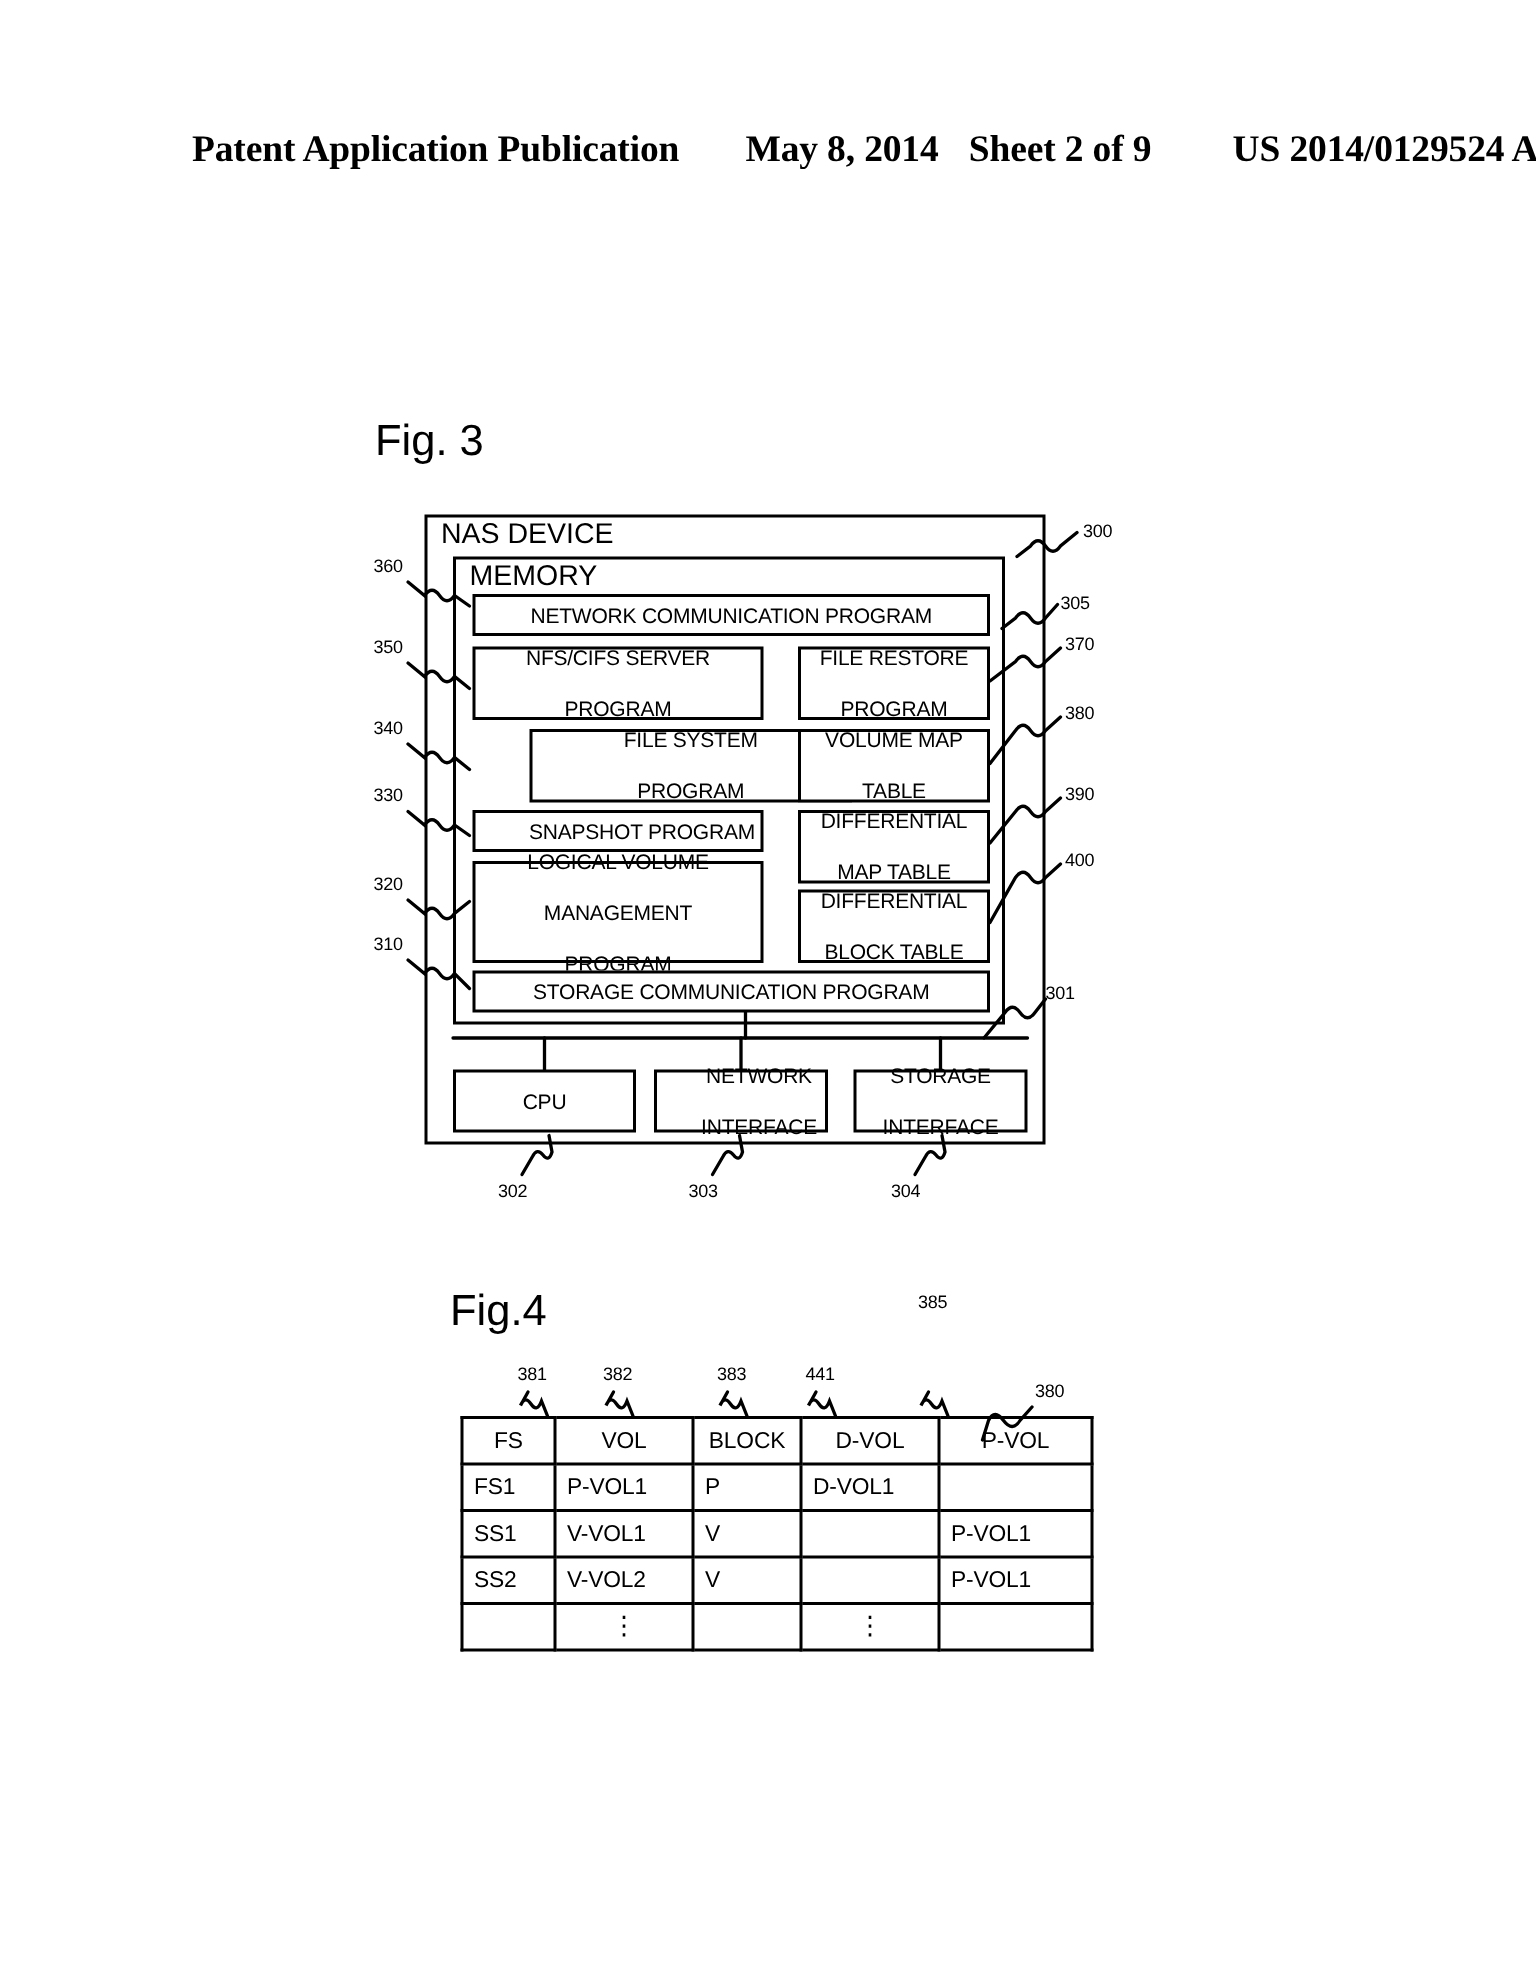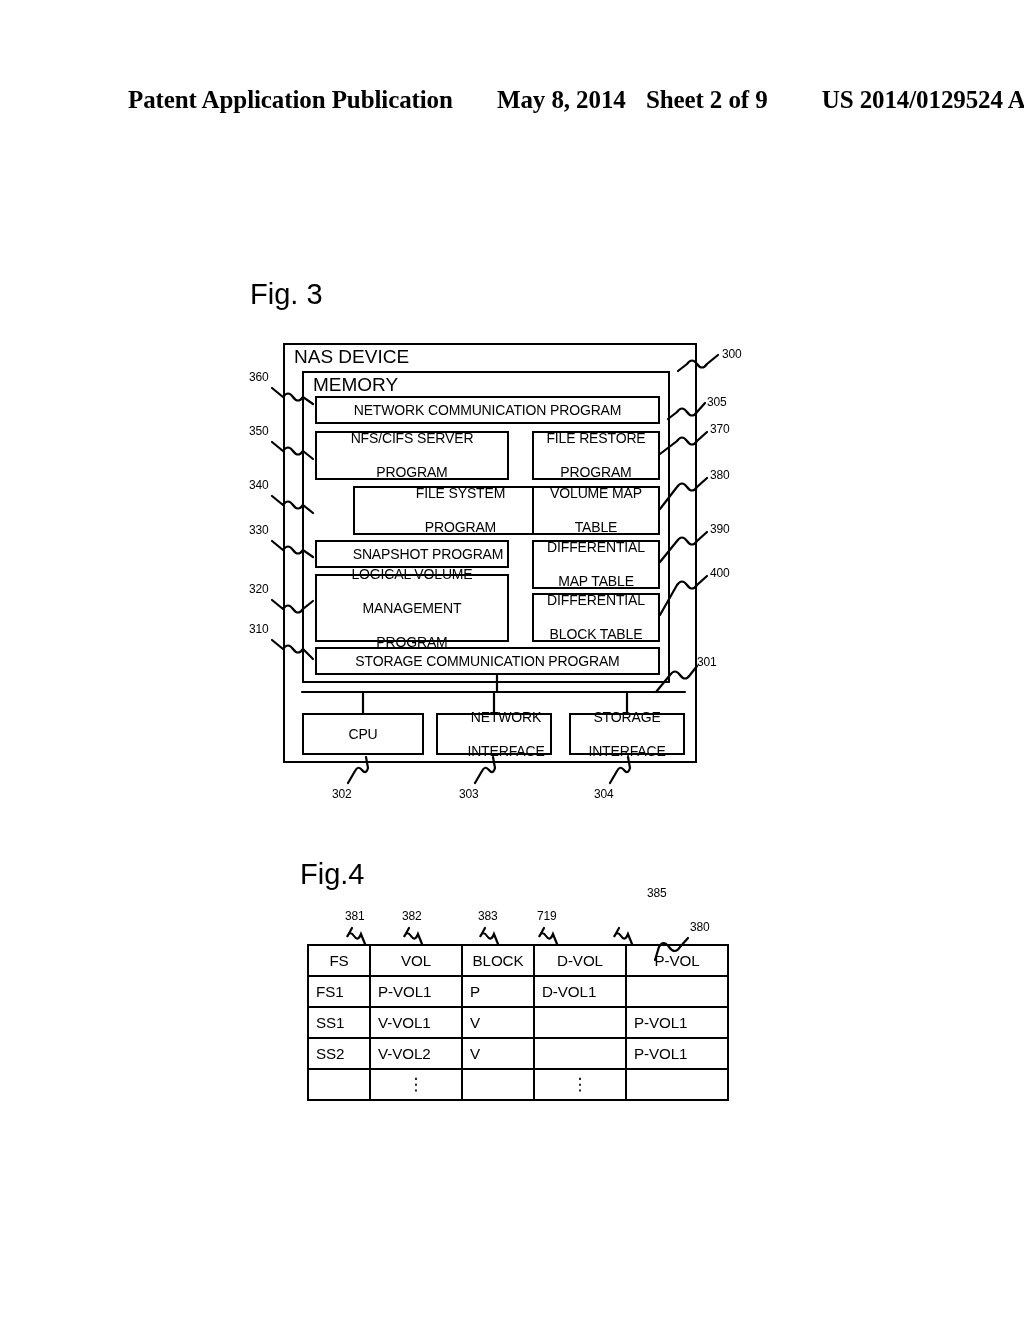--- a/index.html
+++ b/index.html
@@ -228,22 +228,22 @@
 
 <div class="refnum" style="left:332px; top:787px;">302</div>
 <div class="refnum" style="left:459px; top:787px;">303</div>
 <div class="refnum" style="left:594px; top:787px;">304</div>
 
 <div class="fig-label" id="fig4-label">Fig.4</div>
 
 <div class="refnum" style="left:345px; top:909px;">381</div>
 <div class="refnum" style="left:402px; top:909px;">382</div>
 <div class="refnum" style="left:478px; top:909px;">383</div>
-<div class="refnum" style="left:537px; top:909px;">719</div>
-<div class="refnum" style="left:612px; top:886px;margin-left:35px;">385</div>
+<div class="refnum" style="left:537px; top:909px;">441</div>
+<div class="refnum" style="left:612px; top:861px;">385</div>
 <div class="refnum" style="left:690px; top:920px;">380</div>
 
 <table id="fig4-table">
   <tbody>
       <tr class="hdr">
     <td class="c-fs">FS</td>
     <td class="c-vol">VOL</td>
     <td class="c-kind">BLOCK</td>
     <td class="c-dvol">D-VOL</td>
     <td class="c-pvol">P-VOL</td>

